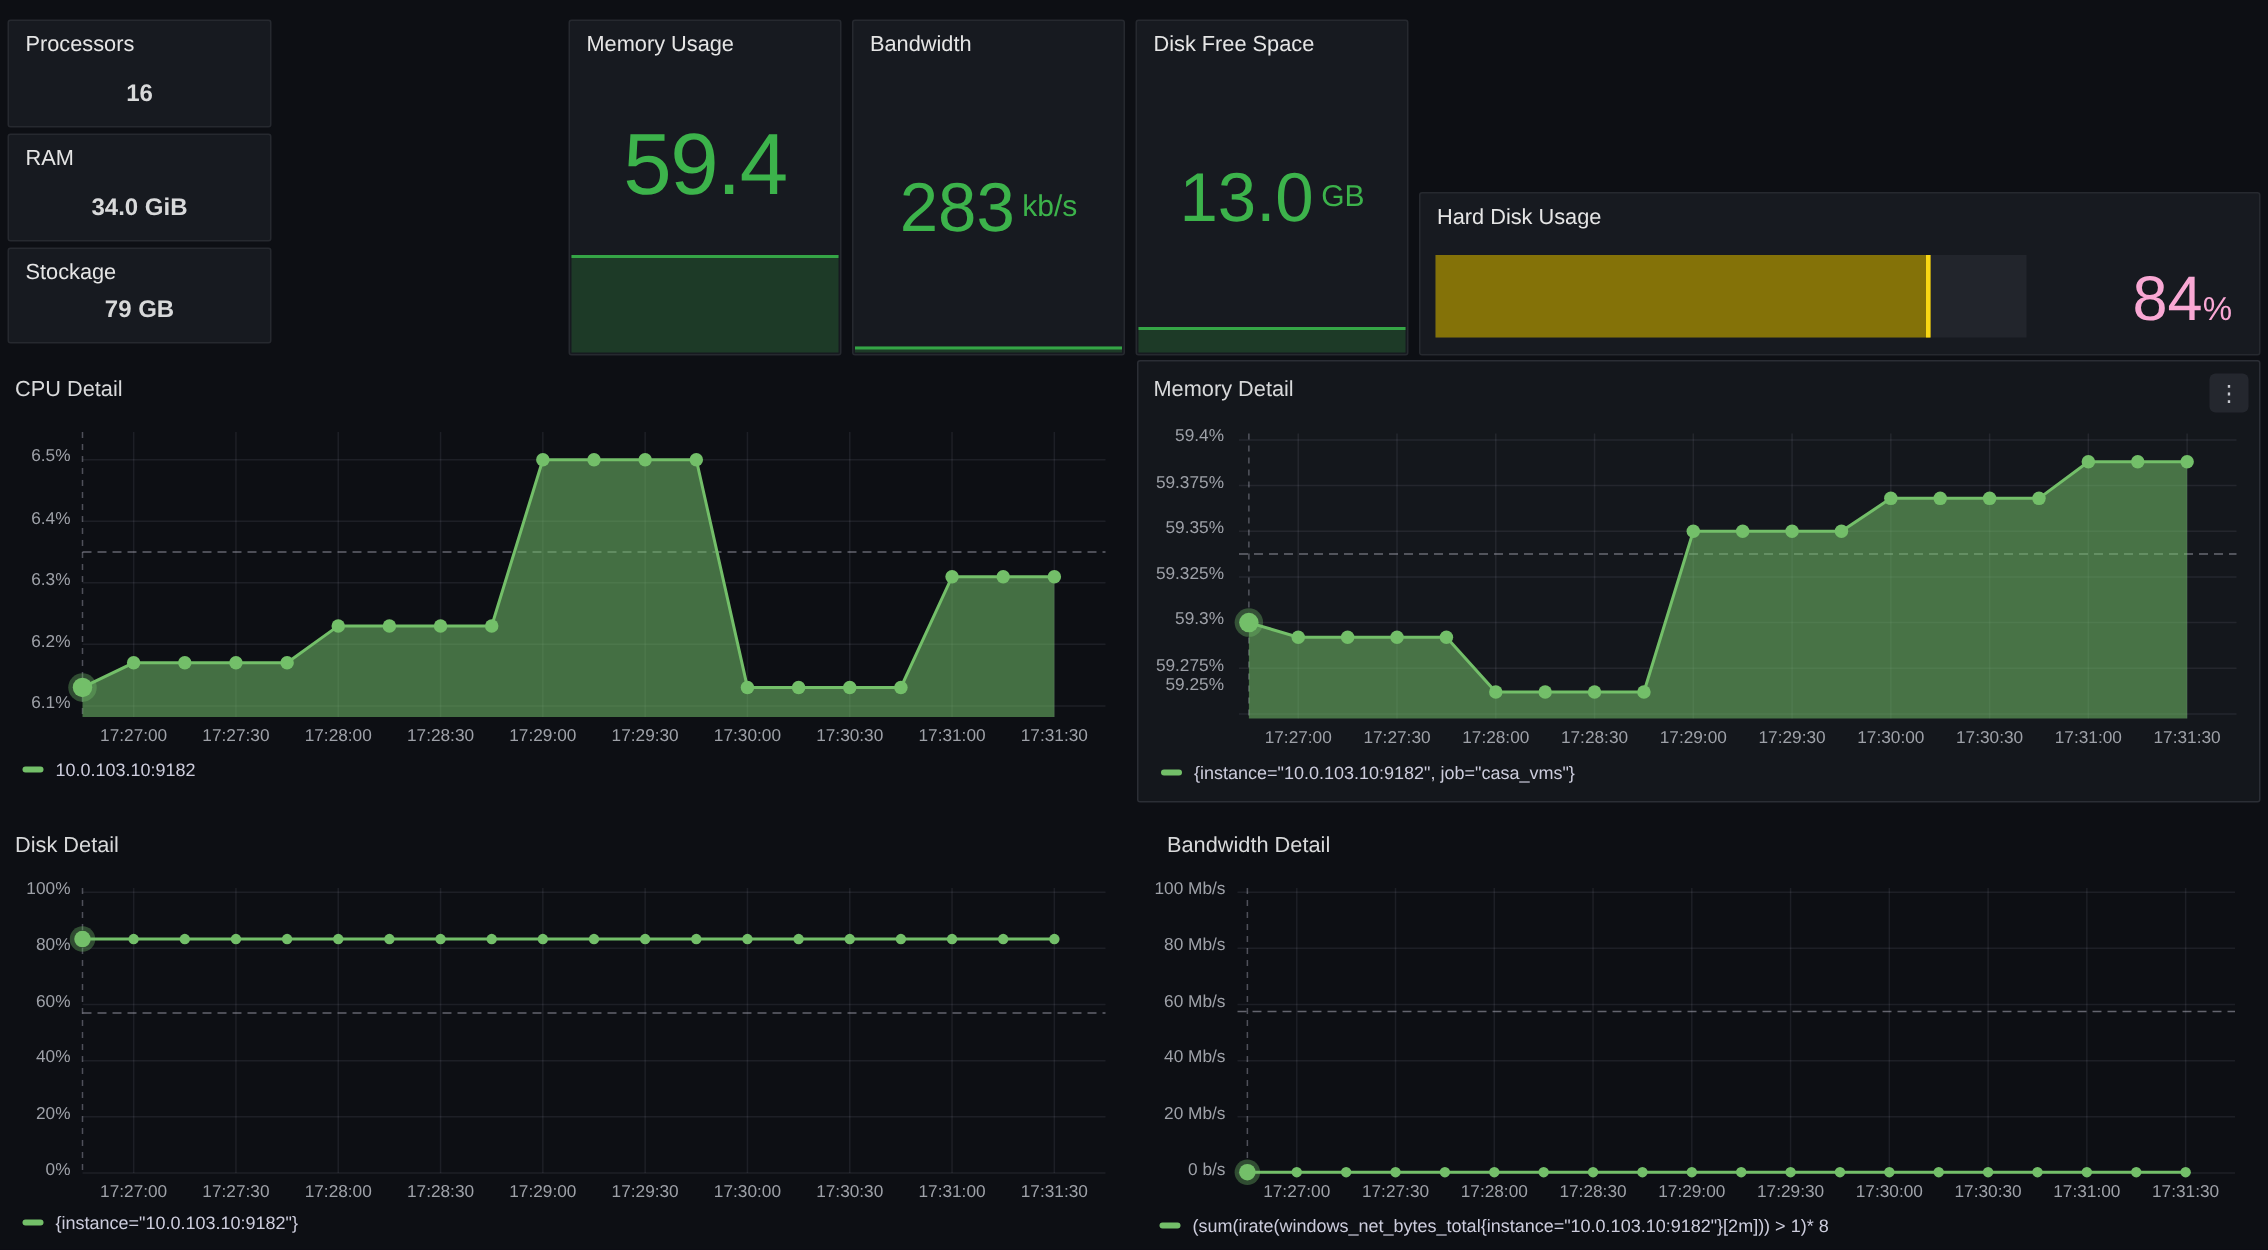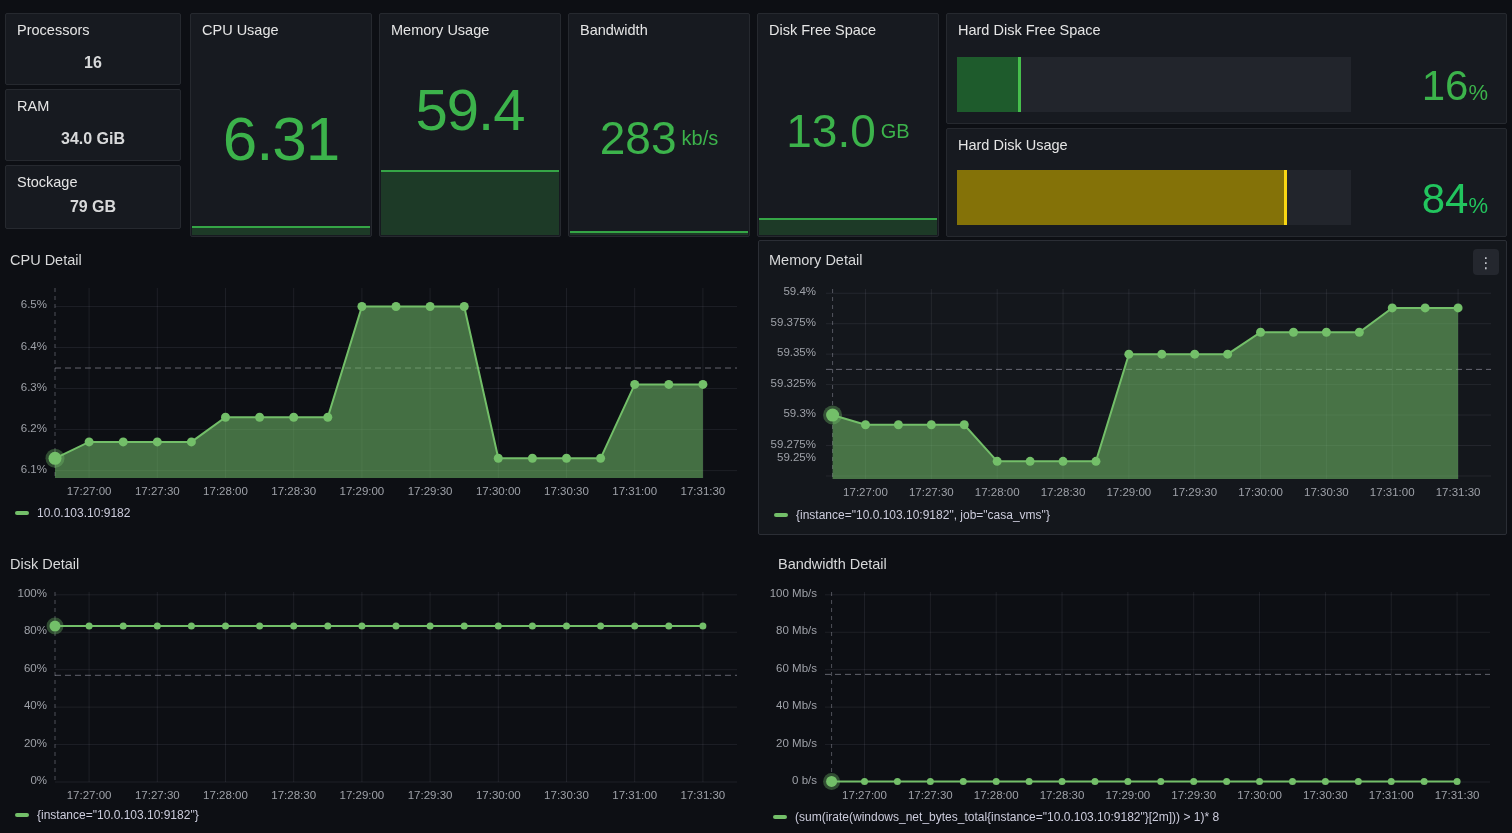--- a/index.html
+++ b/index.html
@@ -4,21 +4,21 @@
 <style>
   html,body{margin:0;padding:0;background:#0d0f14;font-family:"Liberation Sans","DejaVu Sans",sans-serif;}
   #app{position:relative;width:1512px;height:833px;background:#0d0f14;overflow:hidden;}
   .panel{position:absolute;background:#171a20;border:1px solid #26292f;border-radius:2px;box-sizing:border-box;}
   .panel-title{position:absolute;top:8px;left:11px;font-size:14.5px;font-weight:500;color:#e5e5e5;white-space:nowrap;}
   
   .stat-small-value{position:absolute;left:0;right:0;bottom:12px;text-align:center;font-size:16px;font-weight:700;color:#d8d9da;}
   
   .stat-value-wrap{position:absolute;inset:0;display:flex;align-items:center;justify-content:center;padding-top:26px;box-sizing:border-box;}
   .green{color:#3cb34b;}
-  .yellow{color:#22c55e;text-align:right;}
+  .yellow{color:#f9a8d4;text-align:right;}
   .stat-huge{font-size:62px;font-weight:500;letter-spacing:-1px;}
   .stat-huge.mem{font-size:58px;}
   .stat-med{font-size:46px;font-weight:500;}
   .stat-unit{font-size:20px;font-weight:500;margin-left:5px;}
   
   .spark{position:absolute;left:1px;right:1px;bottom:1px;background:#1d3a27;border-top:2px solid #35a546;}
   
   .bar-track{position:absolute;background:#22252c;}
   .bar-fill{position:relative;height:100%;}
   .bar-fill.gfill{background:#1e5b2c;}
@@ -53,27 +53,20 @@
   </div>
   <div class="panel" style="left:5px;top:89px;width:176px;height:72px">
     <div class="panel-title">RAM</div>
     <div class="stat-small-value">34.0 GiB</div>
   </div>
   <div class="panel" style="left:5px;top:165px;width:176px;height:64px">
     <div class="panel-title">Stockage</div>
     <div class="stat-small-value">79 GB</div>
   </div>
 
-  <div class="panel" style="left:190px;top:13px;width:182px;height:224px">
-    <div class="panel-title">CPU Usage</div>
-    <div class="stat-value-wrap">
-        <span class="stat-huge green">6.31</span>
-      </div>
-    <div class="spark" style="height:7px"></div>
-  </div>
 
   <div class="panel" style="left:379px;top:13px;width:182px;height:224px">
     <div class="stat-value-wrap" style="padding-bottom:58px">
         <span class="stat-huge mem green">59.4</span>
       </div>
     <div class="spark" style="height:63px"></div>
     <div class="panel-title">Memory Usage</div>
   </div>
 
   <div class="panel" style="left:568px;top:13px;width:182px;height:224px">
@@ -87,31 +80,20 @@
 
   <div class="panel" style="left:757px;top:13px;width:182px;height:224px">
     <div class="panel-title">Disk Free Space</div>
     <div class="stat-value-wrap" style="padding-bottom:14px">
       <span class="stat-med green">13.0</span>
       <span class="stat-unit green">GB</span>
     </div>
     <div class="spark" style="height:15px"></div>
   </div>
 
-  <div class="panel" style="left:946px;top:13px;width:561px;height:111px">
-    <div class="panel-title">Hard Disk Free Space</div>
-    <div class="bar-track" style="left:10px;top:43px;width:394px;height:55px">
-      <div class="bar-fill gfill" style="width: 16.2%;">
-          <div class="bar-cap"></div>
-        </div>
-    </div>
-    <div class="bar-value green" style="top:48px">
-      <span class="bn">16</span><span class="bp">%</span>
-    </div>
-  </div>
 
   <div class="panel" style="left:946px;top:128px;width:561px;height:109px">
     <div class="panel-title">Hard Disk Usage</div>
     <div class="bar-track" style="left:10px;top:41px;width:394px;height:55px">
       <div class="bar-fill yfill" style="width: 83.8%;">
           <div class="bar-cap"></div>
         </div>
     </div>
     <div class="bar-value yellow" style="top:46px">
       <span class="bn">84</span><span class="bp">%</span>

